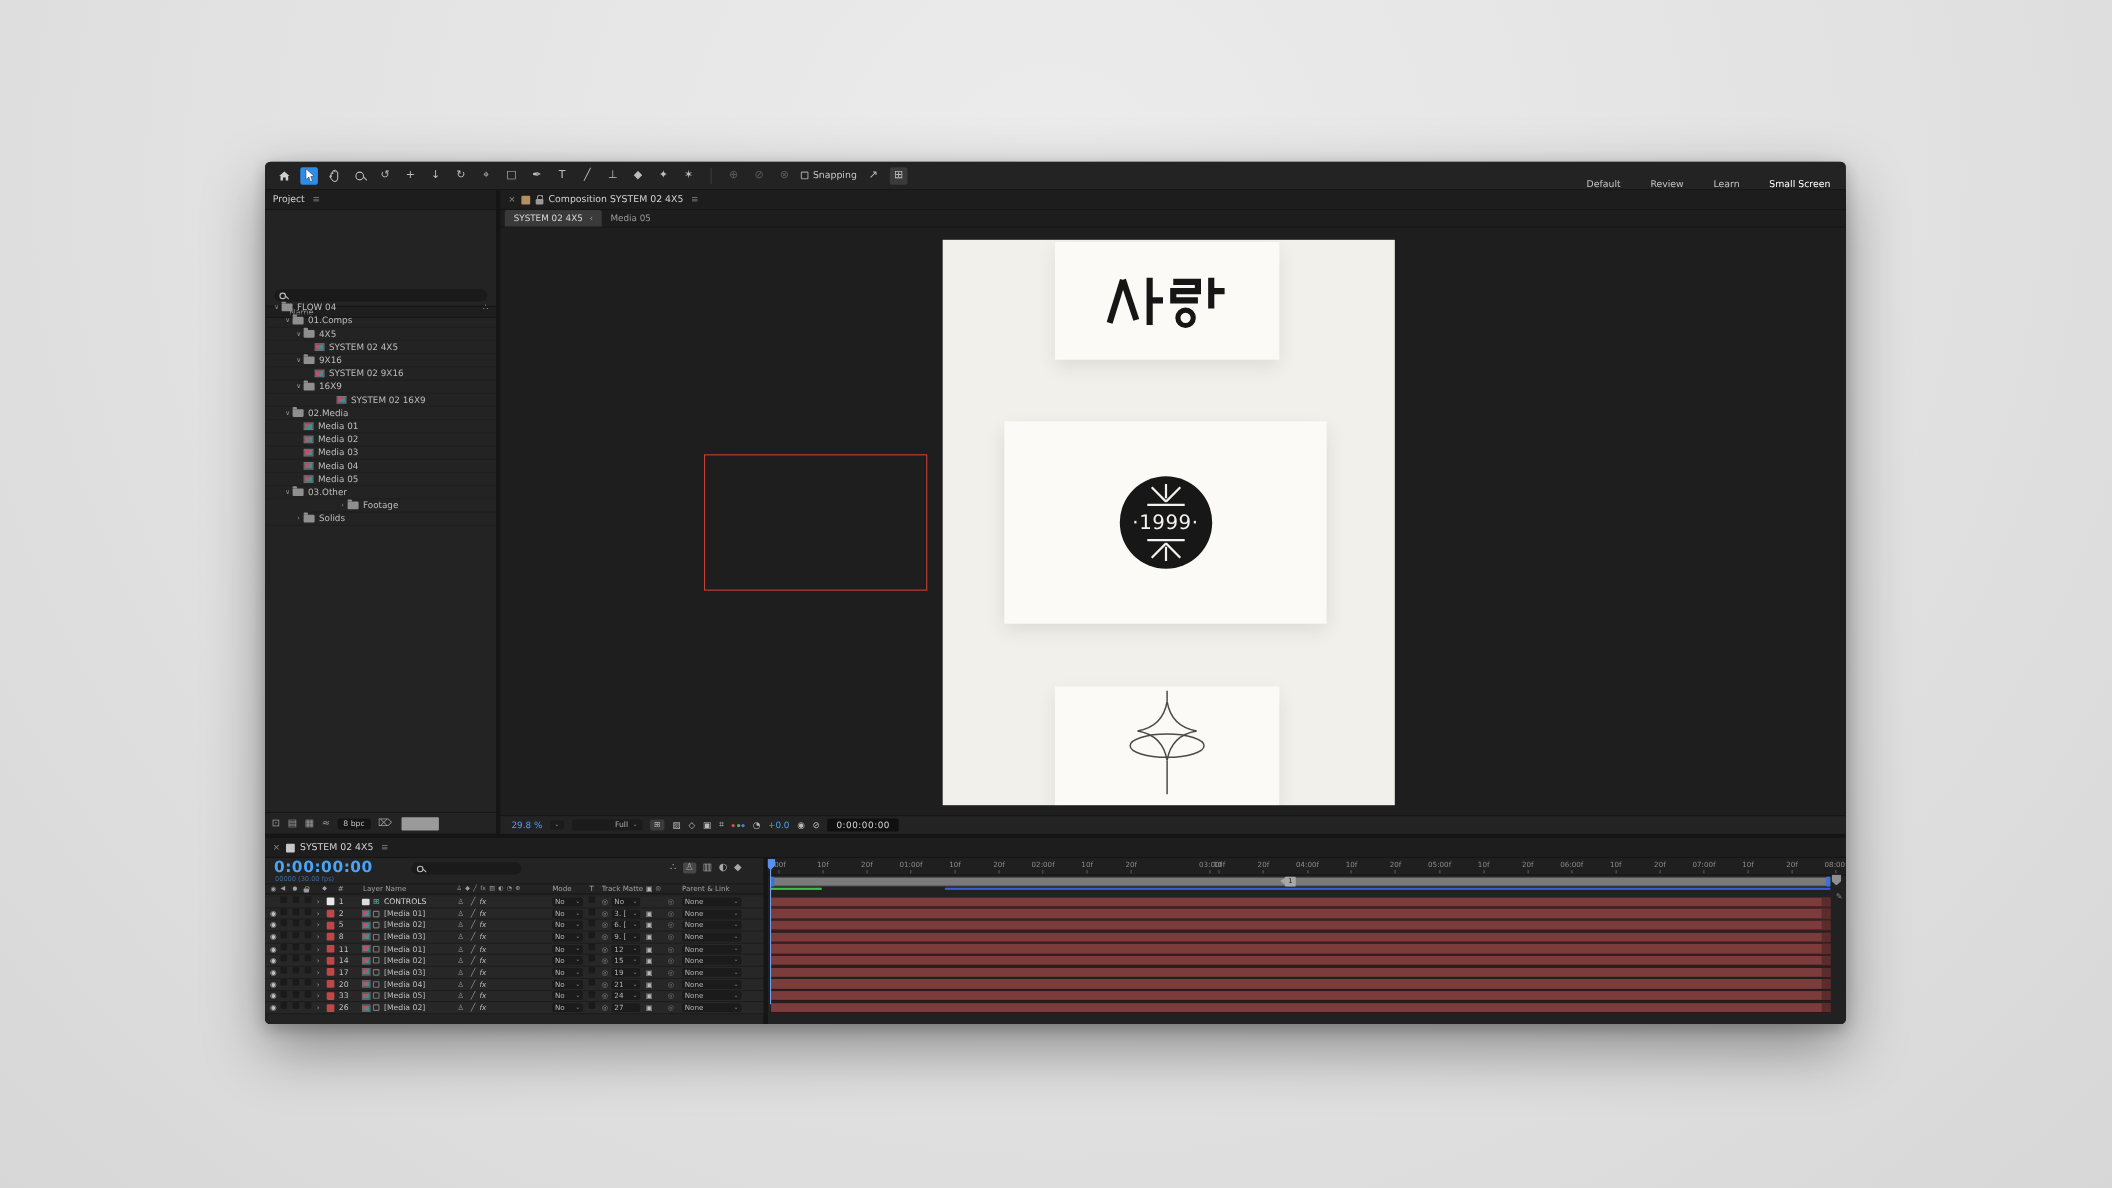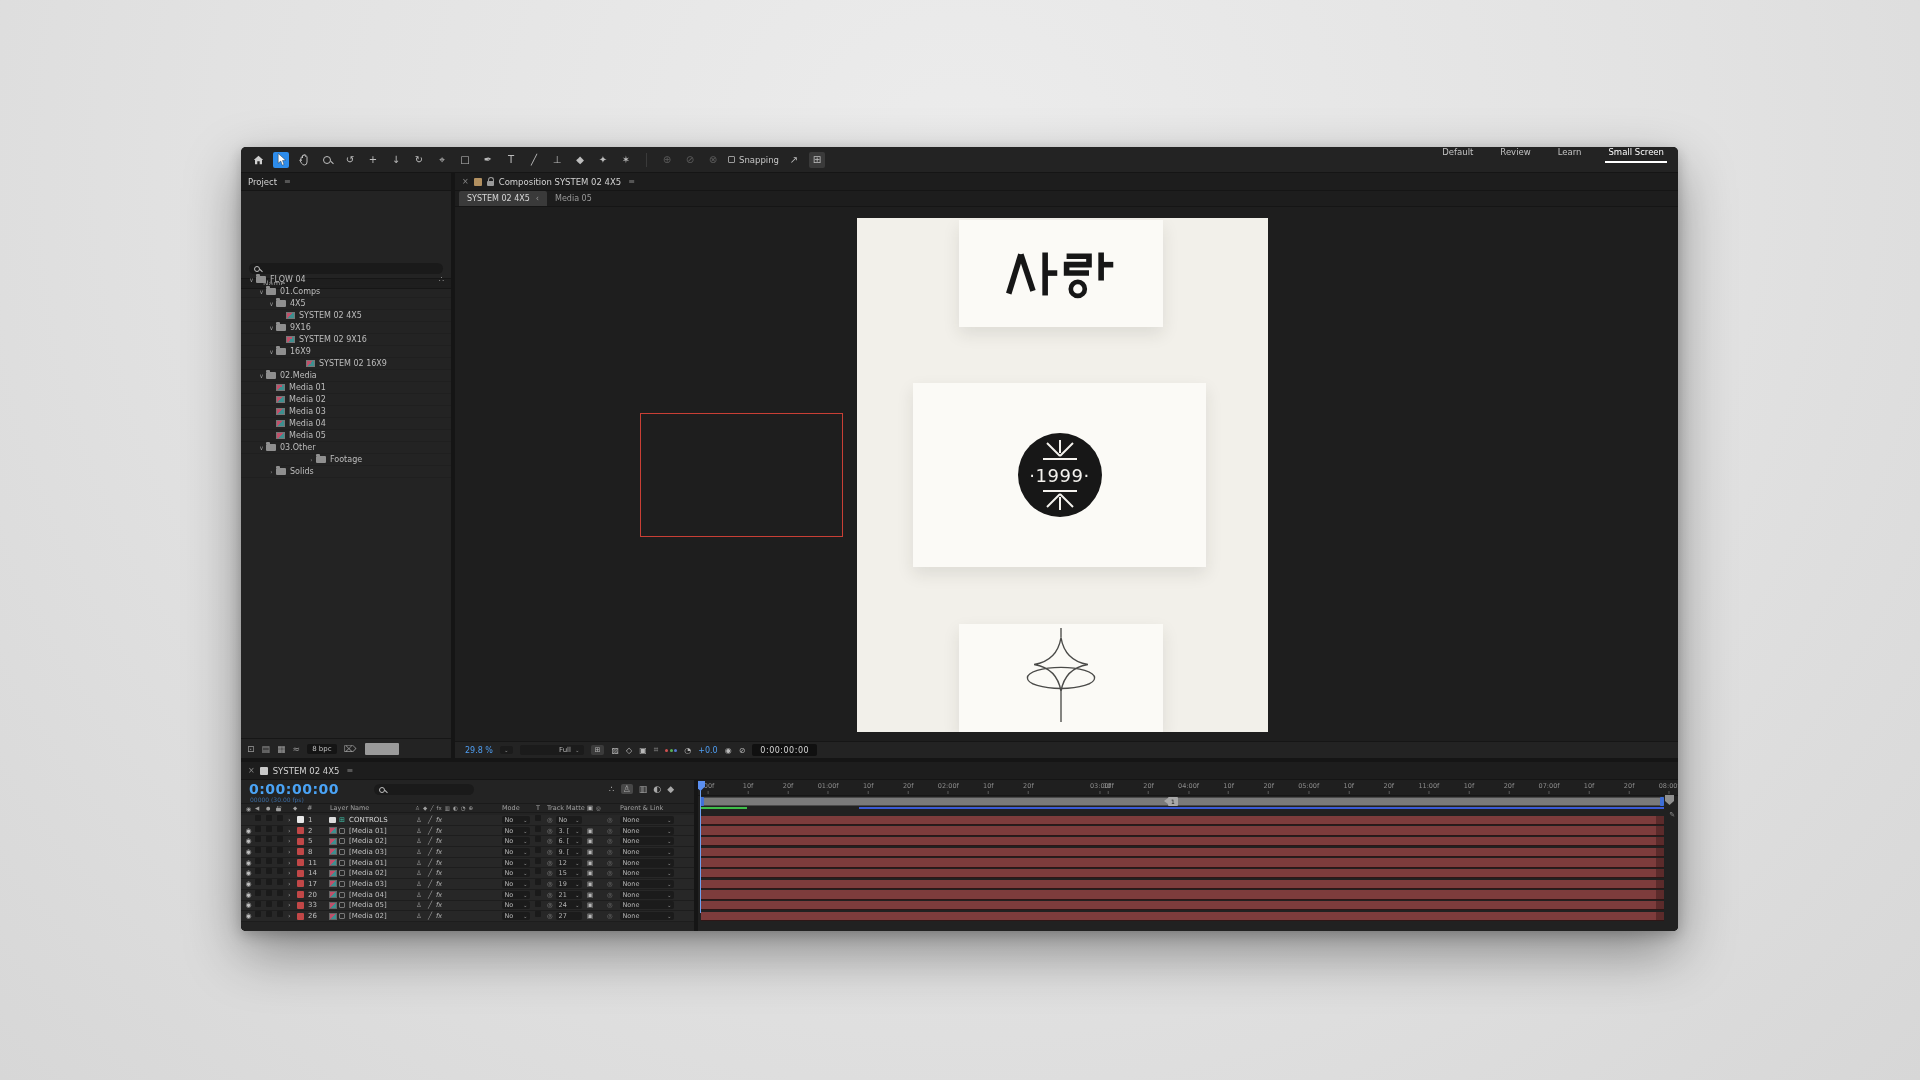--- a/index.html
+++ b/index.html
@@ -20,21 +20,21 @@
     color:#bdbdbd; font-size:10px; border-radius:2px; }
   .tool.active { background:#2d8ceb; }
   .tool.hl { background:#3a3a3a; }
   .tool.dim { color:#5c5c5c; }
   .vsep { width:1px; height:14px; background:#3a3a3a; margin:0 5px; }
   .mag { width:8px; height:8px; border:1.2px solid #bdbdbd; border-radius:50%; position:relative; }
   .mag::after { content:""; position:absolute; width:4px; height:1.2px; background:#bdbdbd;
     right:-3.5px; bottom:-1px; transform:rotate(45deg); }
   .snapwrap { display:flex; align-items:center; gap:4px; color:#c5c5c5; font-size:8.5px; }
   .snapbox { width:7px; height:7px; border:1px solid #9a9a9a; border-radius:1px; }
-  .workspaces { position:absolute; right:14px; top:0; height:26px; display:flex; gap:27px; align-items:flex-start; }
+  .workspaces { position:absolute; right:14px; top:0; height:26px; display:flex; gap:27px; align-items:flex-end; }
   .ws { position:relative; font-size:8.5px; color:#c3c3c3; }
   .ws.active { color:#ffffff; }
   .ws.active::after { content:""; position:absolute; left:-3px; right:-3px; bottom:-6px; height:2px; background:#fff; }
 
   
   .main { position:absolute; left:0; top:26px; width:1437px; height:585px; background:#151515;
     display:flex; gap:4px; }
   .proj { width:210px; background:#232323; position:relative; }
   .comp { flex:1; background:#232323; position:relative; display:flex; flex-direction:column; }
 
@@ -906,21 +906,21 @@
             <span class="rl" style="left: 330.4px;">20f</span>
             <span class="rl" style="left: 370.45px; margin-left: 32px;">03:00f</span>
             <span class="rl" style="left: 410.5px;">10f</span>
             <span class="rl" style="left: 450.55px;">20f</span>
             <span class="rl" style="left: 490.6px;">04:00f</span>
             <span class="rl" style="left: 530.65px;">10f</span>
             <span class="rl" style="left: 570.7px;">20f</span>
             <span class="rl" style="left: 610.75px;">05:00f</span>
             <span class="rl" style="left: 650.8px;">10f</span>
             <span class="rl" style="left: 690.85px;">20f</span>
-            <span class="rl" style="left: 730.9px;">11:00f</span>
+            <span class="rl" style="left: 730.9px;">06:00f</span>
             <span class="rl" style="left: 770.95px;">10f</span>
             <span class="rl" style="left: 811px;">20f</span>
             <span class="rl" style="left: 851.05px;">07:00f</span>
             <span class="rl" style="left: 891.1px;">10f</span>
             <span class="rl" style="left: 931.15px;">20f</span>
             <span class="rl" style="left: 971.2px;">08:00f</span>
           </div>
         <div class="wa"></div>
         <div class="cache-green"></div>
         <div class="cache-blue"></div>

